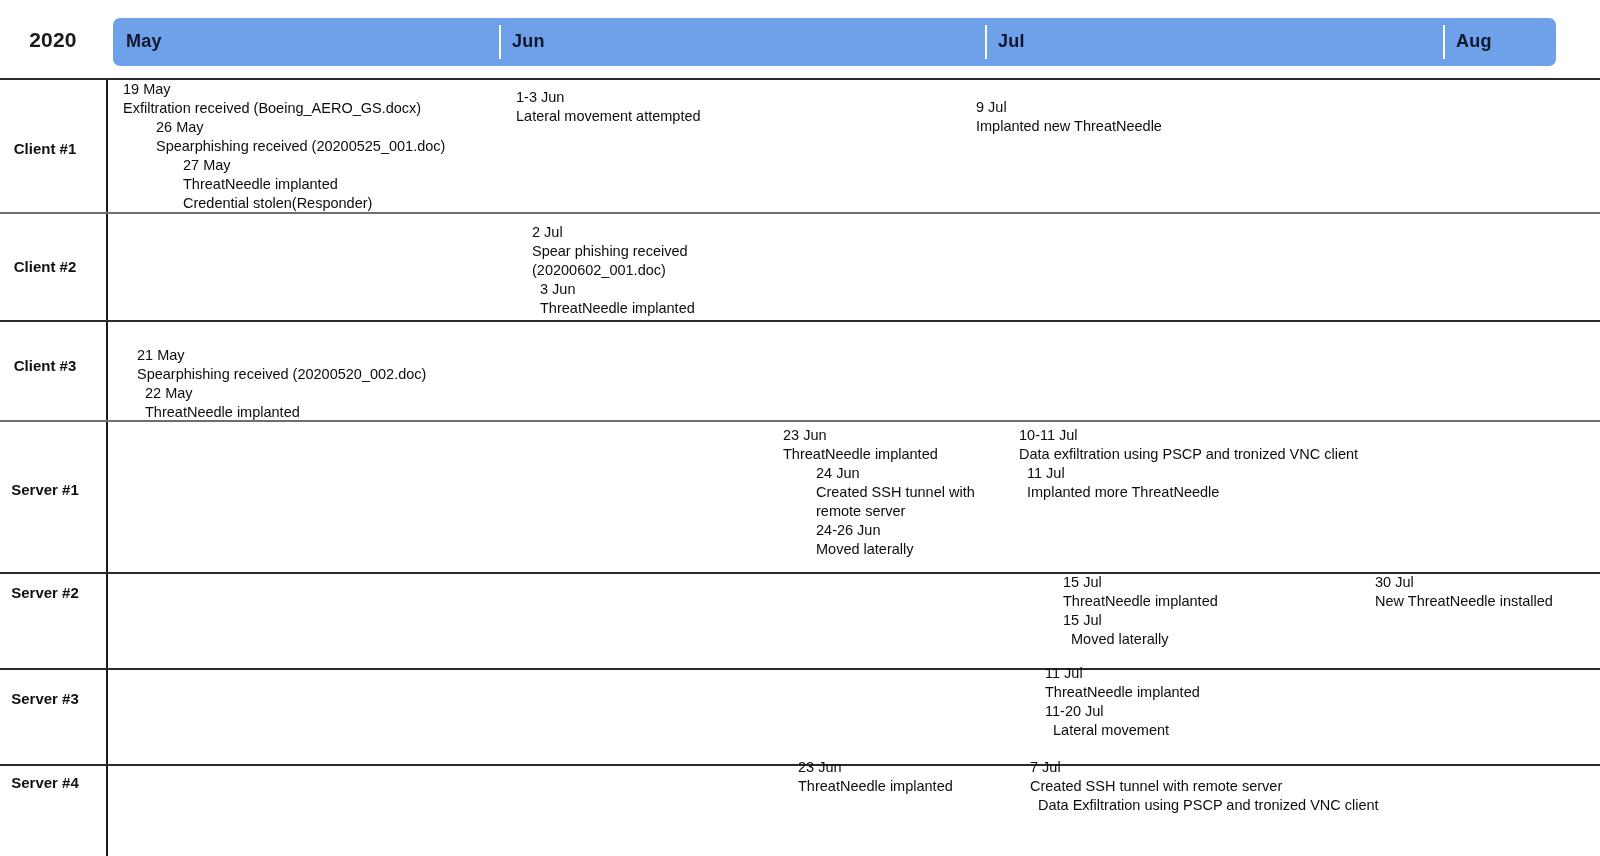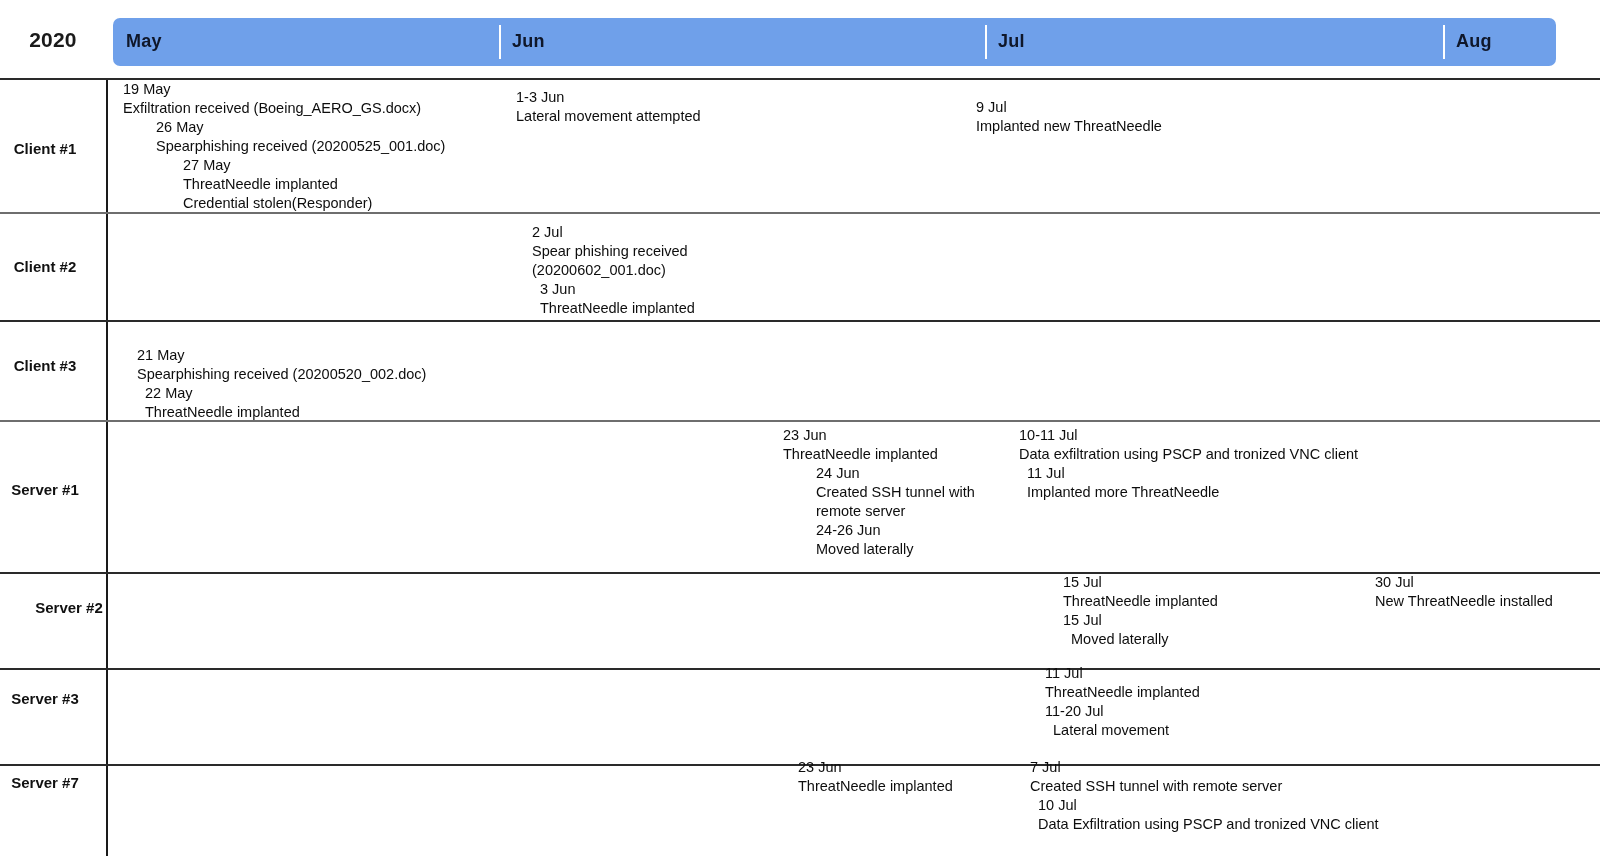--- a/index.html
+++ b/index.html
@@ -194,46 +194,45 @@
         <span class="event-line ind-2">24-26 Jun</span>
         <span class="event-line ind-2">Moved laterally</span>
       </div>
       <div class="event-block" style="left: 1019px; top: 426px;">
         <span class="event-line ind-0">10-11 Jul</span>
         <span class="event-line ind-0">Data exfiltration  using PSCP and tronized VNC client</span>
         <span class="event-line ind-1">11 Jul</span>
         <span class="event-line ind-1">Implanted more ThreatNeedle</span>
       </div>
       <div class="row-sep" style="top: 572px;"></div>
-      <div class="row-label" style="top: 599px; margin-left: 24px;">Server #2</div>
+      <div class="row-label" style="top: 584px;">Server #2</div>
       <div class="event-block" style="left: 1063px; top: 573px;">
         <span class="event-line ind-0">15 Jul</span>
         <span class="event-line ind-0">ThreatNeedle implanted</span>
         <span class="event-line ind-0">15 Jul</span>
         <span class="event-line ind-1">Moved laterally</span>
       </div>
       <div class="event-block" style="left: 1375px; top: 573px;">
         <span class="event-line ind-0">30 Jul</span>
         <span class="event-line ind-0">New ThreatNeedle installed</span>
       </div>
       <div class="row-sep" style="top: 668px;"></div>
       <div class="row-label" style="top: 690px;">Server #3</div>
       <div class="event-block" style="left: 1045px; top: 664px;">
         <span class="event-line ind-0">11 Jul</span>
         <span class="event-line ind-0">ThreatNeedle implanted</span>
         <span class="event-line ind-0">11-20 Jul</span>
         <span class="event-line ind-1">Lateral movement</span>
       </div>
       <div class="row-sep" style="top: 764px;"></div>
-      <div class="row-label" style="top: 774px;">Server #7</div>
+      <div class="row-label" style="top: 774px;">Server #4</div>
       <div class="event-block" style="left: 798px; top: 758px;">
         <span class="event-line ind-0">23 Jun</span>
         <span class="event-line ind-0">ThreatNeedle implanted</span>
       </div>
       <div class="event-block" style="left: 1030px; top: 758px;">
         <span class="event-line ind-0">7 Jul</span>
         <span class="event-line ind-0">Created SSH tunnel with remote server</span>
-        <span class="event-line ind-1">10 Jul</span>
         <span class="event-line ind-1">Data Exfiltration using PSCP and tronized VNC client</span>
       </div>
     </div>
 
 </div>
 
 </body></html>

